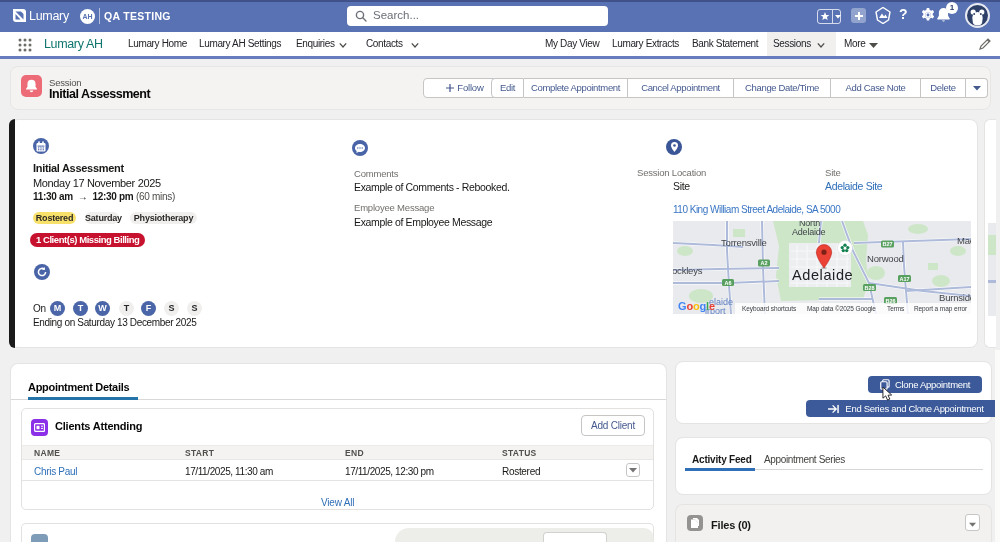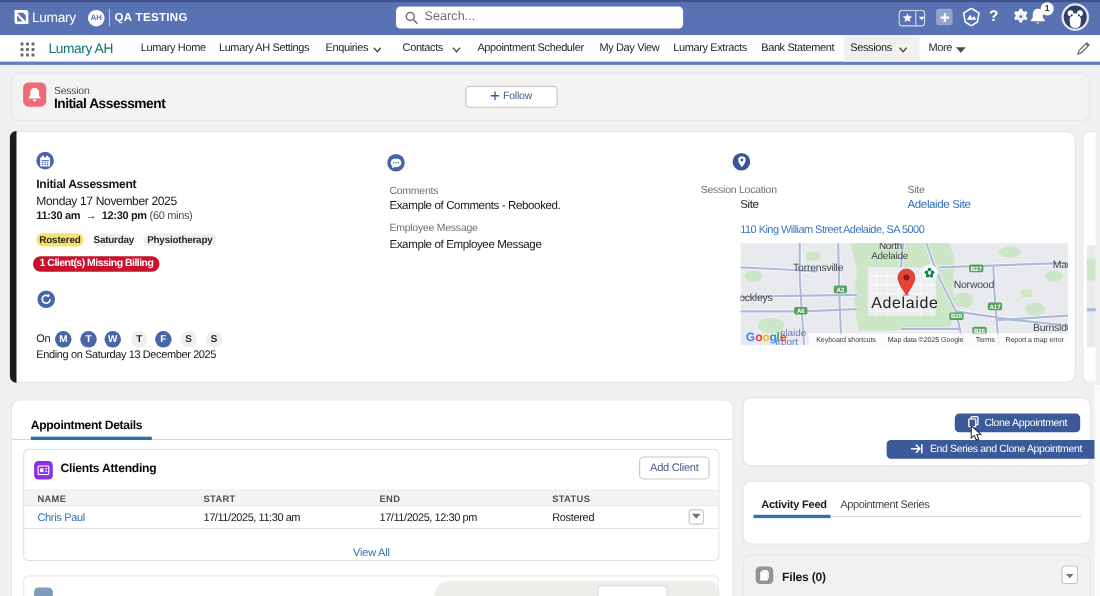--- a/index.html
+++ b/index.html
@@ -5,21 +5,21 @@
   * { margin:0; padding:0; box-sizing:border-box; }
   html,body { width:1000px; height:542px; overflow:hidden; }
   body { font-family:"Liberation Sans", sans-serif; background:#f1f0f0; }
   #app { position:relative; width:1000px; height:542px; overflow:hidden; }
   .abs { position:absolute; }
   .card { position:absolute; background:#fff; border:1px solid #e5e4e3; border-radius:8px; }
 
   
   #topbar { position:absolute; left:0; top:0; width:1000px; height:32px; background:#5872b3; }
   #topbar .darktop { position:absolute; left:0; top:0; width:1000px; height:2px; background:#41518a; }
-  #searchbox { position:absolute; left:347px; top:6px; width:261px; height:20px; background:#fff; border-radius:4px;margin-left:13px; }
+  #searchbox { position:absolute; left:347px; top:6px; width:261px; height:20px; background:#fff; border-radius:4px; }
   #searchbox .stext { position:absolute; left:26px; top:3px; font-size:11.5px; color:#6b6f76; }
 
   
   #navbar { position:absolute; left:0; top:32px; width:1000px; height:27px; background:#fff; border-bottom:3px solid #667cbe; }
   .navtab { position:absolute; top:0; height:24px; line-height:24px; font-size:10px; letter-spacing:-0.35px; color:#23232a; white-space:nowrap; }
 
   
   #hl { position:absolute; left:10px; top:66px; width:981px; height:44px; background:#f4f3f2; border:1px solid #e7e6e5; border-radius:8px; }
   .btn { position:absolute; height:20px; background:#fff; border:1px solid #c6c5c4; border-radius:4px; font-size:9.5px; letter-spacing:-0.2px; color:#44598e; text-align:center; line-height:18px; white-space:nowrap; }
   #btngroup { position:absolute; display:flex; }
@@ -127,21 +127,20 @@
     <div class="navtab" style="left:128px;">Lumary Home</div>
     <div class="navtab" style="left:199px;">Lumary AH Settings</div>
     <div class="navtab" style="left:296px;">Enquiries</div>
       <svg class="abs" style="left:339px;top:9px" width="8" height="8" viewBox="0 0 10 10">
         <path d="M1 3 L5 7.5 L9 3" fill="none" stroke="#4f4d4a" stroke-width="1.6"></path>
       </svg>
     <div class="navtab" style="left:366px;">Contacts</div>
       <svg class="abs" style="left:411px;top:9px" width="8" height="8" viewBox="0 0 10 10">
         <path d="M1 3 L5 7.5 L9 3" fill="none" stroke="#4f4d4a" stroke-width="1.6"></path>
       </svg>
-    <div class="navtab" style="left:434px;">Appointment Scheduler</div>
     <div class="navtab" style="left:545px;">My Day View</div>
     <div class="navtab" style="left:612px;">Lumary Extracts</div>
     <div class="navtab" style="left:692px;">Bank Statement</div>
     <div class="abs" style="left:767px;top:0;width:69px;height:24px;background:#f1f0ef;"></div>
     <div class="navtab" style="left:773px;">Sessions</div>
       <svg class="abs" style="left:817px;top:9px" width="8" height="8" viewBox="0 0 10 10">
         <path d="M1 3 L5 7.5 L9 3" fill="none" stroke="#4f4d4a" stroke-width="1.6"></path>
       </svg>
     <div class="navtab" style="left:844px;">More</div>
       <svg class="abs" style="left:869px;top:10px" width="9" height="7" viewBox="0 0 9 7">
@@ -158,20 +157,31 @@
         <path fill="#fff" d="M9 1 a5.6 5.6 0 0 0 -5.6 5.6 v3.8 l-1.9 3 a0.7 0.7 0 0 0 0.6 1.1 h13.8 a0.7 0.7 0 0 0 0.6 -1.1 l-1.9 -3 v-3.8 a5.6 5.6 0 0 0 -5.6 -5.6 Z"></path>
         <path fill="#fff" d="M6.6 15.8 a2.4 2.4 0 0 0 4.8 0 Z"></path>
       </svg>
     </div>
     <div class="abs" style="left:38px;top:10px;font-size:9.5px;letter-spacing:-0.2px;color:#514f4c;">Session</div>
     <div class="abs" style="left:38px;top:20px;font-size:12.5px;font-weight:bold;letter-spacing:-0.45px;color:#080707;">Initial Assessment</div>
     <div class="btn" style="left:412px;top:11px;width:84px;">
       <svg style="position:relative;top:1px;margin-right:3px" width="8" height="8" viewBox="0 0 9 9">
           <path d="M4.5 0 V9 M0 4.5 H9" stroke="#44598e" stroke-width="1.4"></path>
         </svg>Follow</div>
+    <div id="btngroup" style="left:480px;top:11px;">
+      <div class="gbtn" style="width:33px;">Edit</div>
+      <div class="gbtn" style="width:104px;">Complete Appointment</div>
+      <div class="gbtn" style="width:106px;">Cancel Appointment</div>
+      <div class="gbtn" style="width:97px;">Change Date/Time</div>
+      <div class="gbtn" style="width:90px;">Add Case Note</div>
+      <div class="gbtn" style="width:45px;">Delete</div>
+      <div class="gbtn" style="width:22px;"><svg width="8" height="8" viewBox="0 0 8 8" style="position:relative;top:1px">
+            <path d="M0 2 L4 6.5 L8 2 Z" fill="#44598e"></path>
+          </svg></div>
+    </div>
   </div>
 
   <div id="details"></div>
   <div id="blackbar"></div>
 
   <div class="iconcirc" style="left:33px;top:138px;">
     <svg class="abs" style="left:3px;top:2.5px" width="10" height="11" viewBox="0 0 10 11">
       <rect x="0.5" y="2" width="9" height="8.4" rx="1.2" fill="#fff"></rect>
       <rect x="2.2" y="0.3" width="1.6" height="2.6" rx="0.8" fill="#fff"></rect>
       <rect x="6.2" y="0.3" width="1.6" height="2.6" rx="0.8" fill="#fff"></rect>

